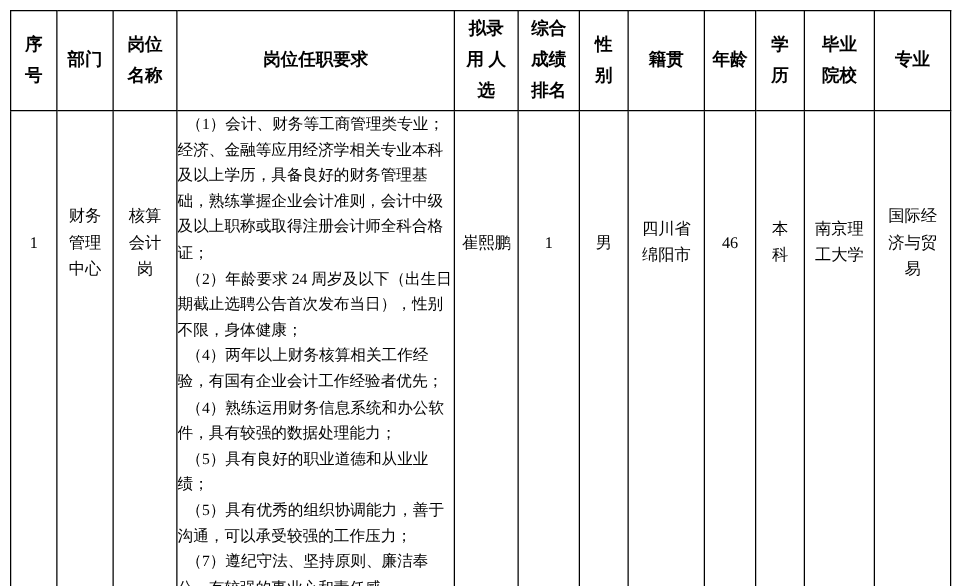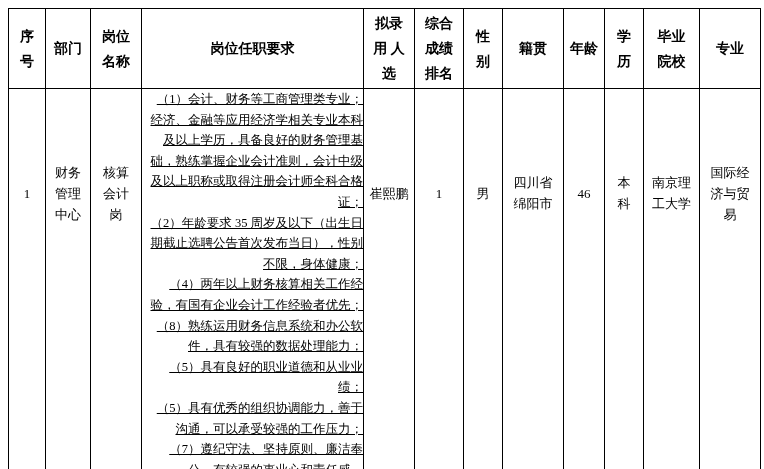--- a/index.html
+++ b/index.html
@@ -45,22 +45,21 @@
     line-height: 21px;
   }
   td.req {
     padding: 5px 5px 0 4px;
     font-size: 12.5px;
   }
   td.req p {
     margin: 0;
     line-height: 20.6px;
     text-indent: 7px;
-    text-align: right;
-    text-decoration: underline;
+    text-align: left;
   }
 </style>
 </head>
 <body>
 
 <table class="doc-table">
   <colgroup>
     <col style="width:37px">
     <col style="width:45px">
     <col style="width:51px">
@@ -109,23 +108,23 @@
 管理
 中心</div>
         </td>
       <td>
           <div class="vc">核算
 会计
 岗</div>
         </td>
       <td class="req">
         <p>（1）会计、财务等工商管理类专业；经济、金融等应用经济学相关专业本科及以上学历，具备良好的财务管理基础，熟练掌握企业会计准则，会计中级及以上职称或取得注册会计师全科合格证；</p>
-        <p>（2）年龄要求 35 周岁及以下（出生日期截止选聘公告首次发布当日），性别不限，身体健康；</p>
+        <p>（2）年龄要求 24 周岁及以下（出生日期截止选聘公告首次发布当日），性别不限，身体健康；</p>
         <p>（4）两年以上财务核算相关工作经验，有国有企业会计工作经验者优先；</p>
-        <p>（8）熟练运用财务信息系统和办公软件，具有较强的数据处理能力；</p>
+        <p>（4）熟练运用财务信息系统和办公软件，具有较强的数据处理能力；</p>
         <p>（5）具有良好的职业道德和从业业绩；</p>
         <p>（5）具有优秀的组织协调能力，善于沟通，可以承受较强的工作压力；</p>
         <p>（7）遵纪守法、坚持原则、廉洁奉公，有较强的事业心和责任感。</p>
       </td>
       <td>
           <div class="vc">崔熙鹏</div>
         </td>
       <td>
           <div class="vc">1</div>
         </td>

